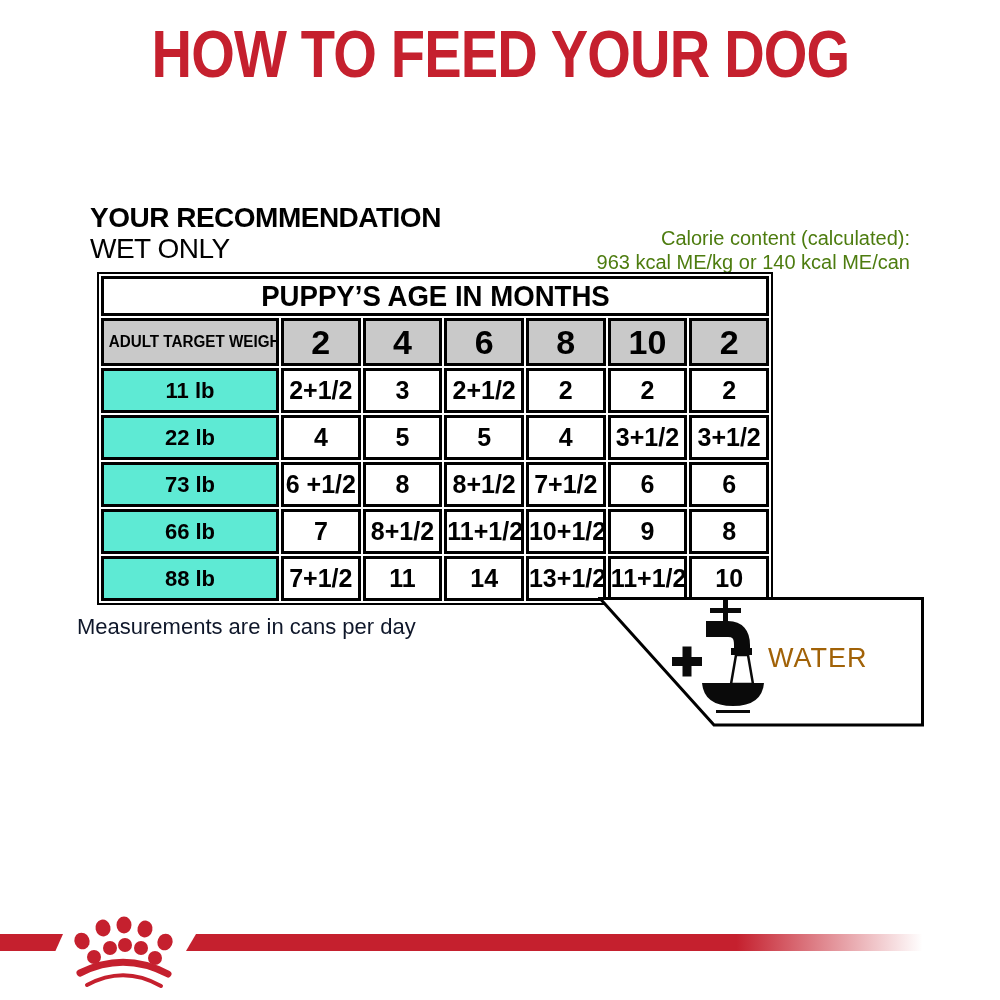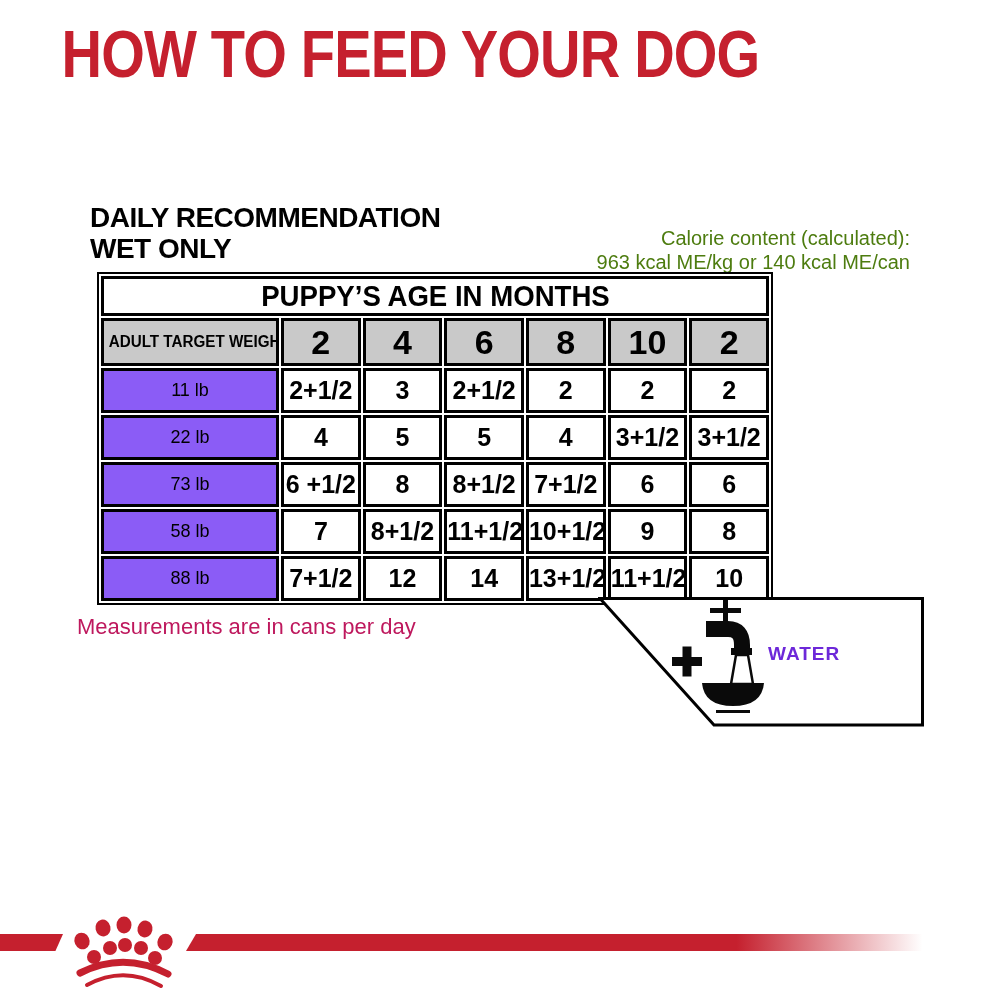--- a/index.html
+++ b/index.html
@@ -1,74 +1,74 @@
 <!DOCTYPE html>
 <html><head>
 <meta charset="utf-8">
 <style>
   html,body{margin:0;padding:0;background:#fff;}
   .canvas{
     position:relative;width:1000px;height:1000px;background:#ffffff;overflow:hidden;
     font-family:"Liberation Sans","DejaVu Sans",sans-serif;color:#000;
   }
   
-  .title{position:absolute;top:16px;left:0;width:1000px;margin:0;}
+  .title{position:absolute;top:16px;left:0;width:1000px;text-align:center;margin:0;}
   .title-inner{
     display:inline-block;font-size:66px;font-weight:700;letter-spacing:-1px;
     color:#c5202e;transform:scaleX(0.85);transform-origin:center;white-space:nowrap;
   }
   
   .section-head{position:absolute;left:90px;top:203px;line-height:1.05;}
   .sh1{font-size:28px;font-weight:700;letter-spacing:-0.5px;}
-  .sh2{font-size:28px;font-weight:700;letter-spacing:-0.5px;margin-top:2px;}
+  .sh2{font-size:28px;font-weight:400;letter-spacing:-0.5px;margin-top:2px;}
   
   .calorie{position:absolute;right:90px;top:226px;text-align:right;font-size:20px;line-height:1.2;color:#4d7c0f;}
   
   .feed-wrap{position:absolute;left:78px;top:272px;width:676px;padding-left:19px;}
   table.feed{
     width:100%;table-layout:fixed;border-collapse:separate;border-spacing:2px;
     background:#ffffff;border:2px solid #000;
   }
   table.feed col.c0{width:178px;}
   table.feed td{border:3px solid #000;text-align:center;vertical-align:middle;padding:0;overflow:hidden;}
   td.banner{height:30px;background:#fff;}
   .banner-inner{display:inline-block;font-size:30px;font-weight:700;letter-spacing:0;transform:scaleX(0.92);white-space:nowrap;}
   tr.hdr td{height:42px;background:#c9c9c9;}
   .corner-inner{display:inline-block;font-size:16px;font-weight:700;transform:scaleX(0.95);white-space:nowrap;}
   td.age{font-size:34px;font-weight:700;}
   tr.datarow td{height:39px;}
-  td.weight{background:#8b5cf6;font-size:18px;font-weight:400;}
+  td.weight{background:#5eead4;font-size:22px;font-weight:700;}
   td.val{background:#fff;font-size:25px;font-weight:700;}
   
-  .note{position:absolute;left:77px;top:614px;font-size:22px;color:#be185d;}
+  .note{position:absolute;left:77px;top:614px;font-size:22px;color:#0f172a;}
   
   .water{position:absolute;left:598px;top:597px;width:326px;height:130px;}
   .water svg{position:absolute;left:0;top:0;}
   .water .icon-svg{left:74px;top:2px;}
   .water-label{
-    position:absolute;left:170px;top:46px;font-size:19px;font-weight:700;letter-spacing:1px;color:#6d28d9;
+    position:absolute;left:170px;top:46px;font-size:27px;font-weight:400;letter-spacing:1px;color:#a16207;
   }
   
   .stripe{position:absolute;top:934px;height:17px;background:#c5202e;}
   .stripe-left{left:0;width:63px;clip-path:polygon(0 0,100% 0,88% 100%,0 100%);}
   .stripe-right{
     left:186px;width:744px;background:linear-gradient(to right,#c5202e 0%,#c5202e 74%,rgba(197,32,46,0) 99%);
     clip-path:polygon(10px 0,100% 0,100% 100%,0 100%);
   }
   .crown{position:absolute;left:64px;top:915px;}
 </style>
 </head>
 <body>
 
 <div class="canvas">
 
   <h1 class="title"><span class="title-inner">HOW TO FEED YOUR DOG</span></h1>
 
   <div class="section-head">
-    <div class="sh1">DAILY RECOMMENDATION</div>
+    <div class="sh1">YOUR RECOMMENDATION</div>
     <div class="sh2">WET ONLY</div>
   </div>
 
   <div class="calorie">
     <div>Calorie content (calculated):</div>
     <div>963 kcal ME/kg or 140 kcal ME/can</div>
   </div>
 
   <div class="feed-wrap">
     <table class="feed">
@@ -115,32 +115,32 @@
         <tr class="datarow">
           <td class="weight">73 lb</td>
           <td class="val">6 +1/2</td>
           <td class="val">8</td>
           <td class="val">8+1/2</td>
           <td class="val">7+1/2</td>
           <td class="val">6</td>
           <td class="val">6</td>
         </tr>
         <tr class="datarow">
-          <td class="weight">58 lb</td>
+          <td class="weight">66 lb</td>
           <td class="val">7</td>
           <td class="val">8+1/2</td>
           <td class="val">11+1/2</td>
           <td class="val">10+1/2</td>
           <td class="val">9</td>
           <td class="val">8</td>
         </tr>
         <tr class="datarow">
           <td class="weight">88 lb</td>
           <td class="val">7+1/2</td>
-          <td class="val">12</td>
+          <td class="val">11</td>
           <td class="val">14</td>
           <td class="val">13+1/2</td>
           <td class="val">11+1/2</td>
           <td class="val">10</td>
         </tr>
       </tbody>
     </table>
   </div>
 
   <div class="note">Measurements are in cans per day</div>

